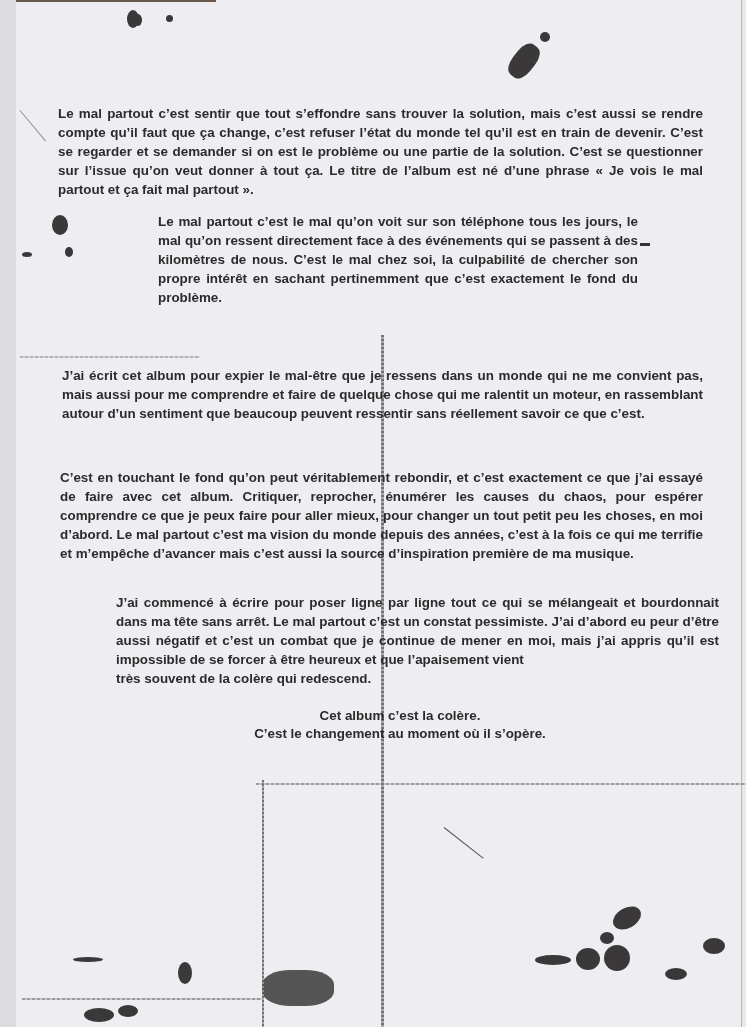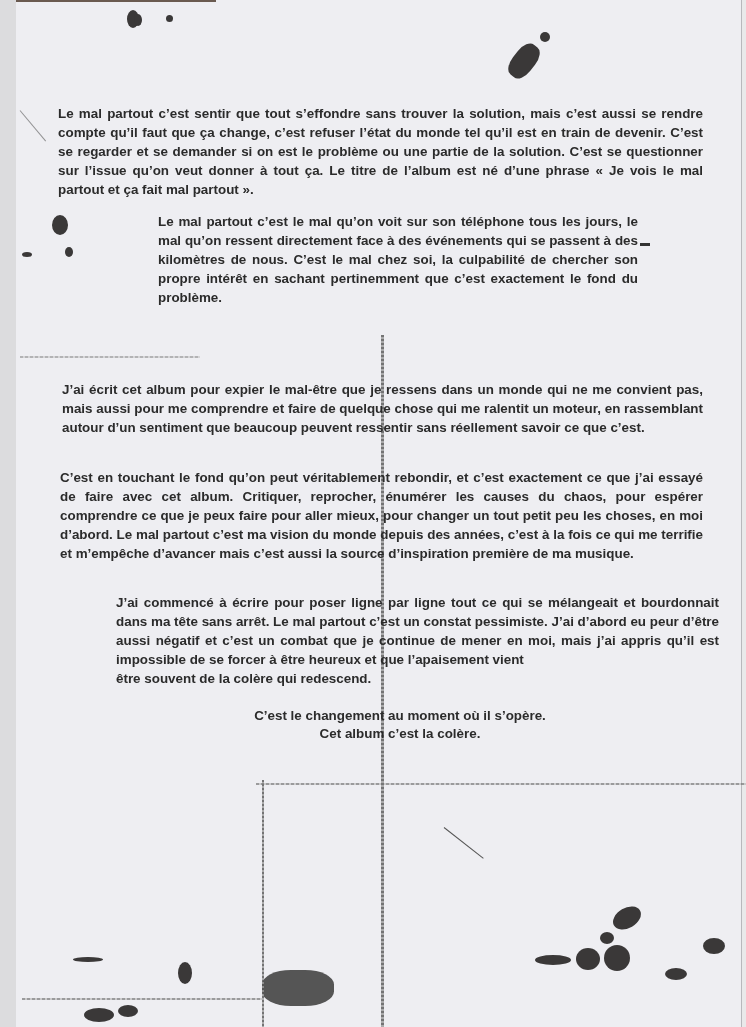--- a/index.html
+++ b/index.html
@@ -15,21 +15,21 @@
     .edge-right { position: absolute; left: 741px; top: 0; width: 1px; height: 1027px; background: #b8b8bc; }
     .edge-left { position: absolute; left: 0; top: 0; width: 16px; height: 1027px; background: #dcdcde; }
     .top-strip { position: absolute; left: 16px; top: 0; width: 200px; height: 2px; background: #6a5a50; }
     .para {
       position: absolute; color: #2b2b2b; font-weight: bold;
       font-size: 13.4px; line-height: 19px; text-align: justify;
       text-align-last: left; margin: 0;
     }
     .p1 { left: 58px; top: 104px; width: 645px; }
     .p2 { left: 158px; top: 212px; width: 480px; }
-    .p3 { left: 62px; top: 380px; width: 641px; }
+    .p3 { left: 62px; top: 366px; width: 641px; }
     .p4 { left: 60px; top: 468px; width: 643px; }
     .p5 { left: 100px; top: 593px; width: 603px; margin-left: 16px; }
     .p5 .last { display: block; text-align: right; }
     .closing {
       position: absolute; left: 200px; top: 707px; width: 400px;
       color: #2b2b2b; font-weight: bold; font-size: 13.4px; line-height: 18.4px;
       text-align: center;
     }
     .closing div:first-child { padding-left: 0; }
     .blot { position: absolute; background: #3a3838; border-radius: 50%; }
@@ -75,19 +75,19 @@
   <div class="scratch" style="left:20px;top:110px;width:40px;transform:rotate(50deg);opacity:.6;"></div>
   <div class="scratch" style="left:640px;top:243px;width:10px;height:3px;background:#333;"></div>
 </div>
 
 <p class="para p1">Le mal partout c’est sentir que tout s’effondre sans trouver la solution, mais c’est aussi se rendre compte qu’il faut que ça change, c’est refuser l’état du monde tel qu’il est en train de devenir. C’est se regarder et se demander si on est le problème ou une partie de la solution. C’est se questionner sur l’issue qu’on veut donner à tout ça. Le titre de l’album est né d’une phrase « Je vois le mal partout et ça fait mal partout ».</p>
 <p class="para p2">Le mal partout c’est le mal qu’on voit sur son téléphone tous les jours, le mal qu’on ressent directement face à des événements qui se passent à des kilomètres de nous. C’est le mal chez soi, la culpabilité de chercher son propre intérêt en sachant pertinemment que c’est exactement le fond du problème.</p>
 <p class="para p3">J’ai écrit cet album pour expier le mal-être que je ressens dans un monde qui ne me convient pas, mais aussi pour me comprendre et faire de quelque chose qui me ralentit un moteur, en rassemblant autour d’un sentiment que beaucoup peuvent ressentir sans réellement savoir ce que c’est.</p>
 <p class="para p4">C’est en touchant le fond qu’on peut véritablement rebondir, et c’est exactement ce que j’ai essayé de faire avec cet album. Critiquer, reprocher, énumérer les causes du chaos, pour espérer comprendre ce que je peux faire pour aller mieux, pour changer un tout petit peu les choses, en moi d’abord. Le mal partout c’est ma vision du monde depuis des années, c’est à la fois ce qui me terrifie et m’empêche d’avancer mais c’est aussi la source d’inspiration première de ma musique.</p>
 <p class="para p5">
   <span>J’ai commencé à écrire pour poser ligne par ligne tout ce qui se mélangeait et bourdonnait dans ma tête sans arrêt. Le mal partout c’est un constat pessimiste. J’ai d’abord eu peur d’être aussi négatif et c’est un combat que je continue de mener en moi, mais j’ai appris qu’il est impossible de se forcer à être heureux et que l’apaisement vient</span>
-  <span class="last">être souvent de la colère qui redescend.</span>
+  <span class="last">très souvent de la colère qui redescend.</span>
 </p>
 
 <div class="closing">
+  <div>Cet album c’est la colère.</div>
   <div>C’est le changement au moment où il s’opère.</div>
-  <div>Cet album c’est la colère.</div>
 </div>
 
 </body></html>

